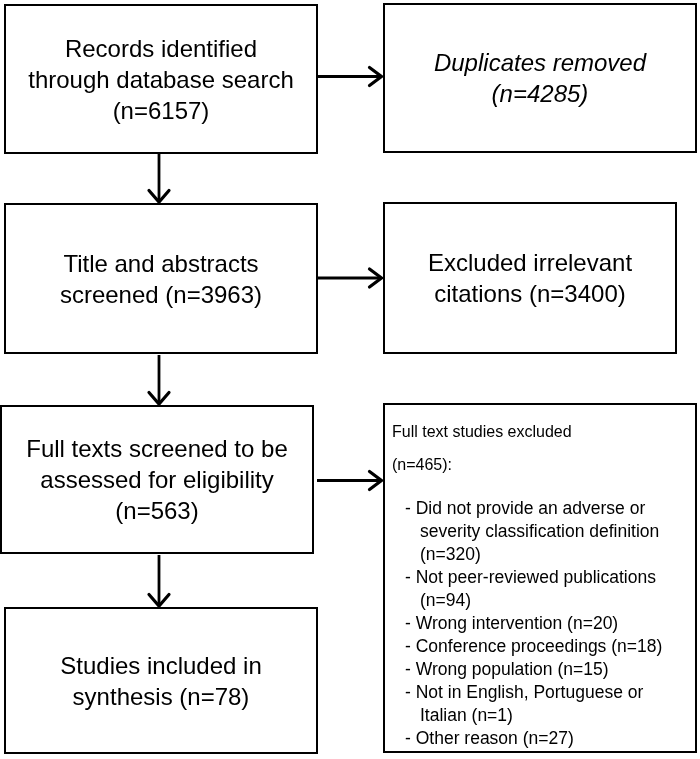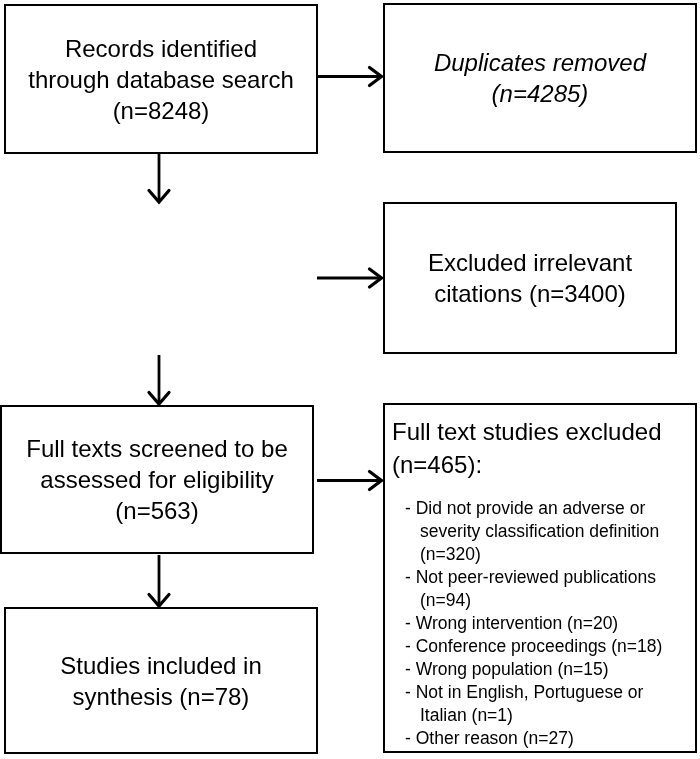--- a/index.html
+++ b/index.html
@@ -40,21 +40,21 @@
   #box-studies-included   { left: 4px;   top: 607px; width: 314px; height: 147px; }
 
   #box-full-text-excluded {
     left: 383px; top: 403px; width: 314px; height: 350px;
     display: block;
     text-align: left;
     padding: 8px 8px 6px 7px;
   }
   .exclusion-heading {
     white-space: pre-line;
-    font-size: 24px;
+    font-size: 16px;
     line-height: 33px;
     margin: 2px 0 16px 0;
   }
   .exclusion-list {
     list-style: none;
     margin: 11px;
     padding: 0 0 0 2px;
   }
   .exclusion-list li {
     white-space: pre-line;
@@ -74,28 +74,32 @@
   .arrows .head  { stroke: #000000; stroke-width: 3.2; fill: none; stroke-linecap: round; }
 </style>
 </head>
 <body>
 
 <div class="diagram">
 
   <div class="box" id="box-records">
     <span class="box-label">Records identified
 through database search
-(n=8248)</span>
+(n=6157)</span>
   </div>
 
   <div class="box" id="box-duplicates">
     <span class="box-label">Duplicates removed
 (n=4285)</span>
   </div>
 
+  <div class="box" id="box-title-abstracts">
+    <span class="box-label">Title and abstracts
+screened (n=3963)</span>
+  </div>
 
   <div class="box" id="box-excluded-irrelevant">
     <span class="box-label">Excluded irrelevant
 citations (n=3400)</span>
   </div>
 
   <div class="box" id="box-full-texts">
     <span class="box-label">Full texts screened to be
 assessed for eligibility
 (n=563)</span>

